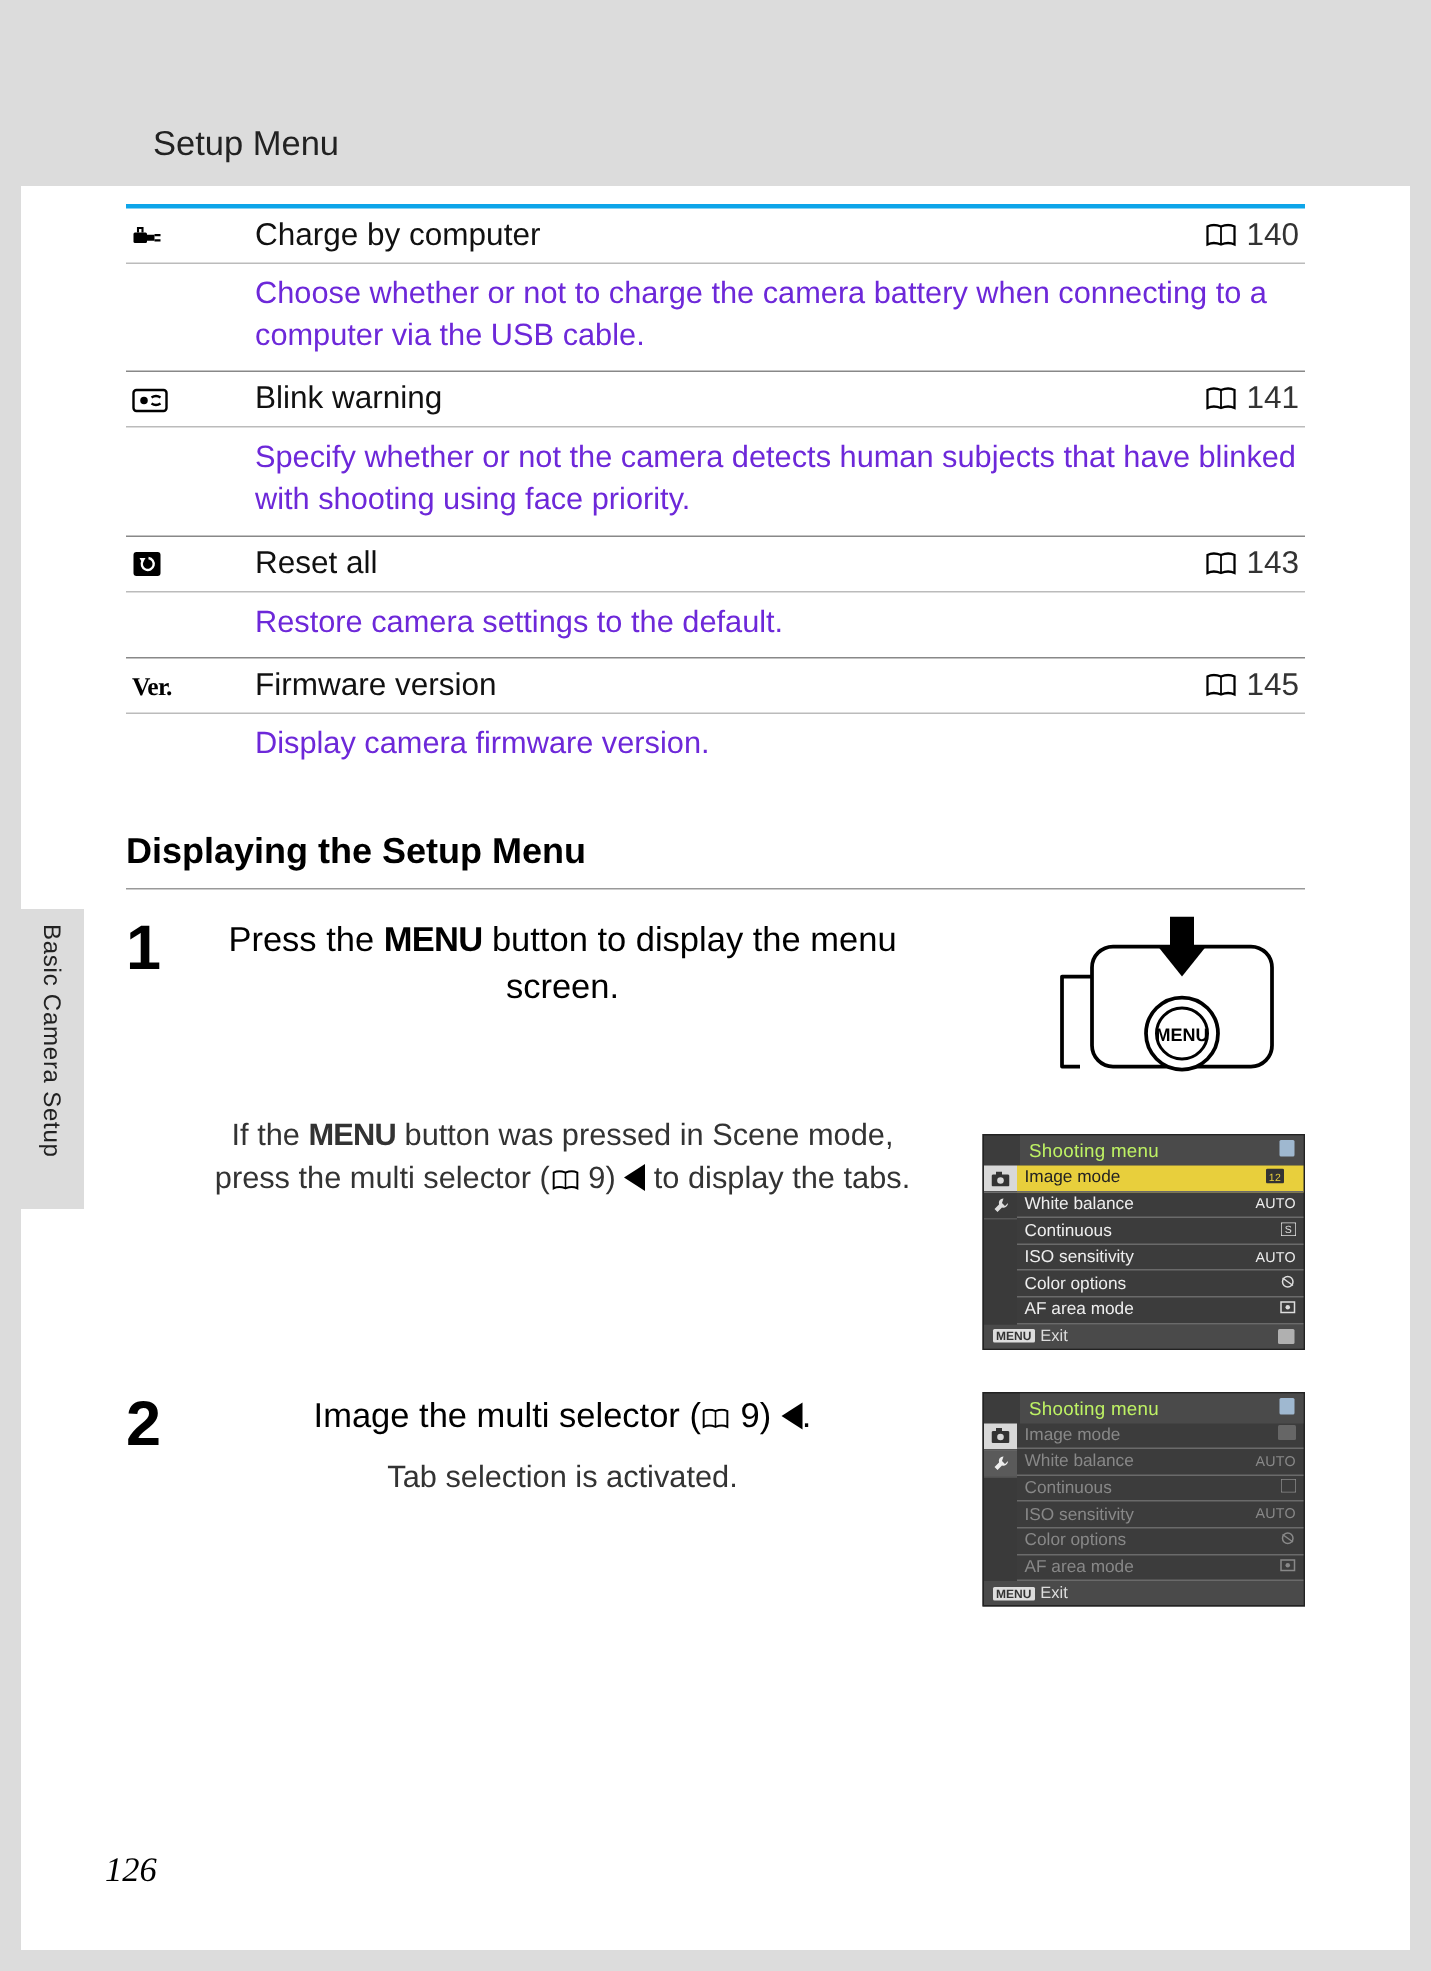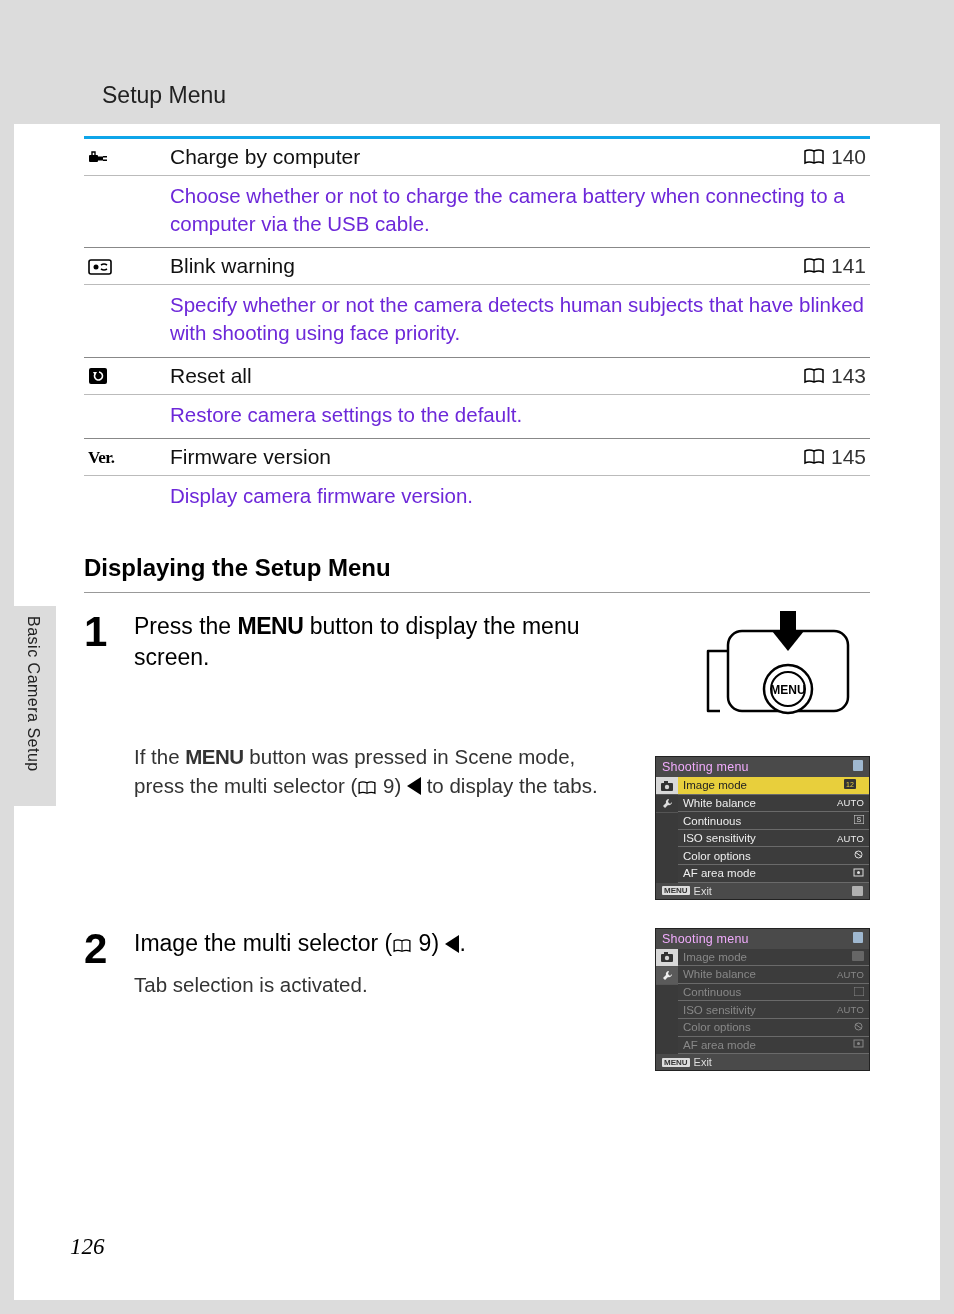--- a/index.html
+++ b/index.html
@@ -84,20 +84,21 @@
   }
   .step-num {
     font-size: 42px;
     font-weight: bold;
     line-height: 1;
   }
   .step-text {
     font-size: 23px;
     line-height: 1.35;
     padding-right: 8px;
+    text-align: center;
   }
   .step-subtext {
     font-size: 20.5px;
     color: #333;
     margin-top: 70px;
     line-height: 1.4;
   }
   .menu-glyph {
     font-family: Arial, sans-serif;
     font-weight: bold;
@@ -130,26 +131,27 @@
   .lcd {
     width: 215px;
     border: 1px solid #222;
     font-family: Arial, sans-serif;
     font-size: 12px;
     background: #3c3c3c;
     margin-left: auto;
   }
   .lcd-title {
     background: #4a4a4a;
-    color: #f0abfc;
+    color: #bef264;
     padding: 3px 6px 3px 6px;
     display: flex;
     justify-content: space-between;
     font-size: 12.5px;
     letter-spacing: 0.2px;
+    margin-left: 24px;
   }
   .lcd-body {
     display: flex;
   }
   .lcd-tabs {
     width: 22px;
     background: #3a3a3a;
     display: flex;
     flex-direction: column;
   }

